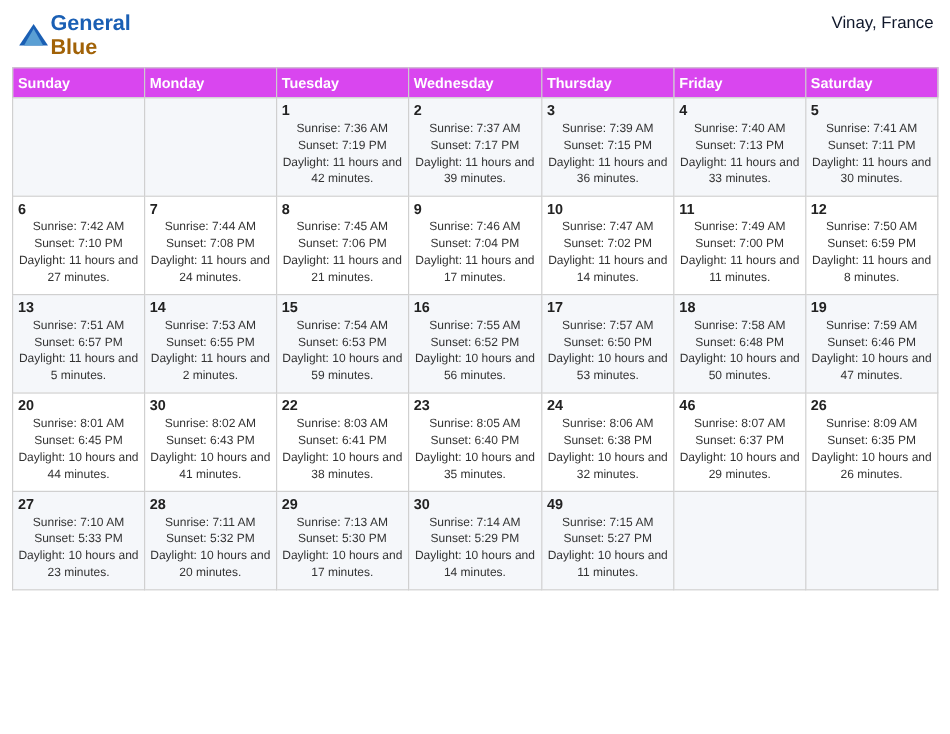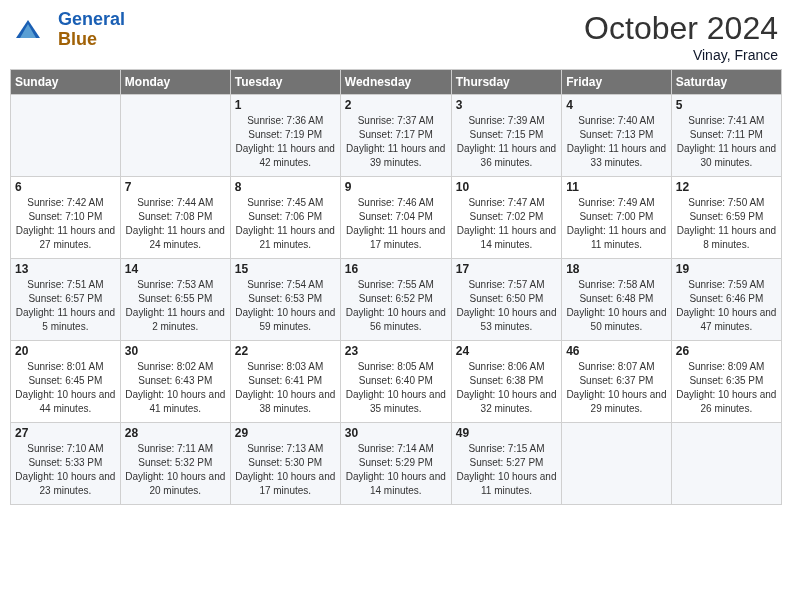--- a/index.html
+++ b/index.html
@@ -13,21 +13,21 @@
     .header {
       display: flex;
       justify-content: space-between;
       align-items: flex-start;
       margin-bottom: 6px;
       padding: 0 4px;
     }
     .logo {
       display: flex;
       align-items: center;
-      gap: 16px;
+      gap: 0;
     }
     .logo-text {
       font-size: 18px;
       font-weight: bold;
       color: #333;
       line-height: 1.1;
     }
     .logo-text span {
       color: #1a5fb4;
     }
@@ -46,21 +46,21 @@
     .month-title .location {
       font-size: 14px;
       color: #0f172a;
     }
     table {
       width: 100%;
       border-collapse: collapse;
       font-size: 10.5px;
     }
     thead tr th {
-      background-color: #737373;
+      background-color: #d946ef;
       color: #fff;
       padding: 5px 4px;
       text-align: left;
       font-size: 12px;
       font-weight: bold;
       border: 1px solid #ccc;
     }
     tbody tr td {
       vertical-align: top;
       border: 1px solid #d0d0d0;
@@ -100,21 +100,20 @@
     <svg class="logo-icon" viewBox="0 0 28 24">
       <polygon points="14,2 26,20 2,20" fill="#1a5fb4"></polygon>
       <polygon points="14,6 22,20 6,20" fill="#5a9fd4"></polygon>
     </svg>
     <div class="logo-text">
       <div><span>General</span></div>
       <div><span style="color:#a16207">Blue</span></div>
     </div>
   </div>
   <div class="month-title">
-    <h1>October 2024</h1>
     <div class="location">Vinay, France</div>
   </div>
 </div>
 
 <table>
   <thead>
     <tr>
       <th>Sunday</th>
       <th>Monday</th>
       <th>Tuesday</th>

